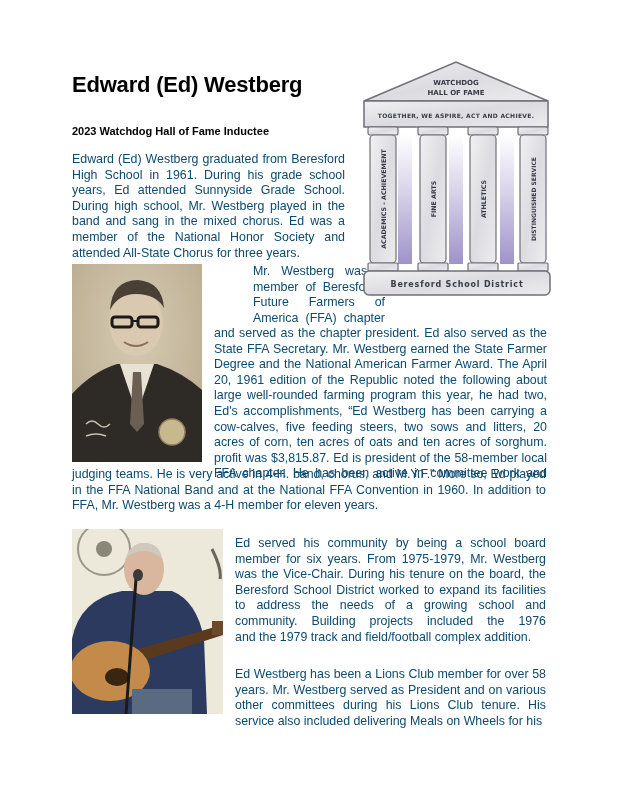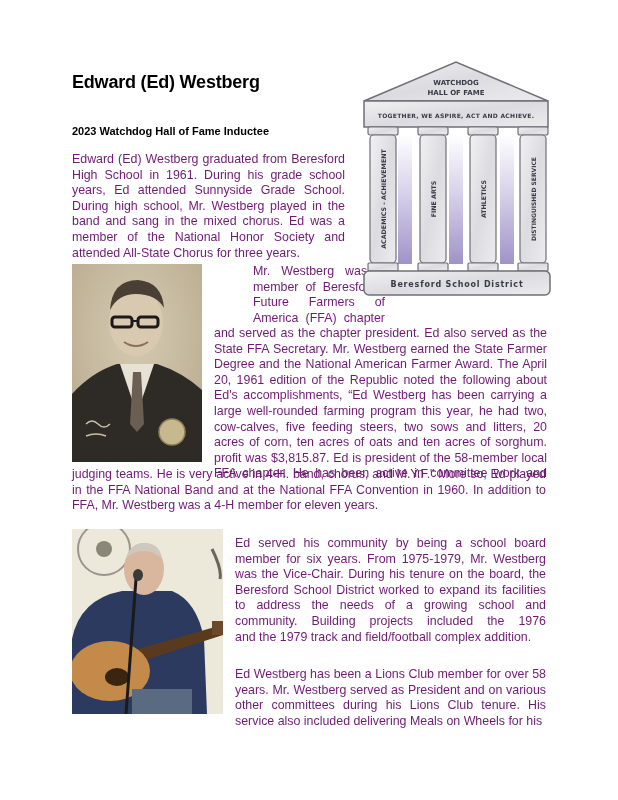--- a/index.html
+++ b/index.html
@@ -1,20 +1,20 @@
 <!DOCTYPE html>
 <html><head>
 <meta charset="utf-8">
 <style>
   html, body { margin:0; padding:0; background:#ffffff; }
   body { width:618px; height:800px; position:relative; overflow:hidden; font-family:"Liberation Sans", sans-serif; color:#111; }
   .abs { position:absolute; }
-  .title { left:72px; top:72px; font-size:18px; font-weight:bold; letter-spacing:-0.2px; color:#000; }
+  .title { left:72px; top:72px; font-size:22px; font-weight:bold; letter-spacing:-0.2px; color:#000; }
   .subtitle { left:72px; top:125px; font-size:11px; font-weight:bold; color:#000; }
-  .para { font-size:12.4px; line-height:15.6px; text-align:justify; color:#701a75; }
+  .para { font-size:12.4px; line-height:15.6px; text-align:justify; color:#0c4a6e; }
   .para span.line { display:block; text-align:justify; text-align-last:justify; white-space:nowrap; }
   .para span.line.last { text-align-last:left; }
   .p1 { left:72px; top:152px; width:273px; }
   .p2a { left:213px; top:264px; width:132px;margin-left:40px; }
   .p2b { left:214px; top:326px; width:333px; }
   .p2c { left:72px; top:467px; width:474px; }
   .p3 { left:235px; top:536px; width:311px; }
   .p4 { left:235px; top:667px; width:311px; }
 
   .photo1 { left:72px; top:264px; width:130px; height:198px; background:linear-gradient(180deg,#cbbfa6 0%,#c4b79d 40%,#a99a80 100%); overflow:hidden; }
@@ -66,22 +66,22 @@
     <span class="line">Mr. Westberg was a</span>
     <span class="line">member of Beresford's</span>
     <span class="line">Future Farmers of</span>
     <span class="line">America (FFA) chapter</span>
   </div>
 <div class="abs para p2b">
     <span class="line">and served as the chapter president. Ed also served as the</span>
     <span class="line">State FFA Secretary. Mr. Westberg earned the State Farmer</span>
     <span class="line">Degree and the National American Farmer Award. The April</span>
     <span class="line">20, 1961 edition of the Republic noted the following about</span>
+    <span class="line">large well-rounded farming program this year, he had two,</span>
     <span class="line">Ed's accomplishments, “Ed Westberg has been carrying a</span>
-    <span class="line">large well-rounded farming program this year, he had two,</span>
     <span class="line">cow-calves, five feeding steers, two sows and litters, 20</span>
     <span class="line">acres of corn, ten acres of oats and ten acres of sorghum.</span>
     <span class="line">profit was $3,815.87. Ed is president of the 58-member local</span>
     <span class="line">FFA chapter. He has been active in committee work and</span>
   </div>
 <div class="abs para p2c">
     <span class="line">judging teams. He is very active in 4-H. band, chorus, and M.Y.F." More so, Ed played</span>
     <span class="line">in the FFA National Band and at the National FFA Convention in 1960. In addition to</span>
     <span class="line last">FFA, Mr. Westberg was a 4-H member for eleven years.</span>
   </div>

